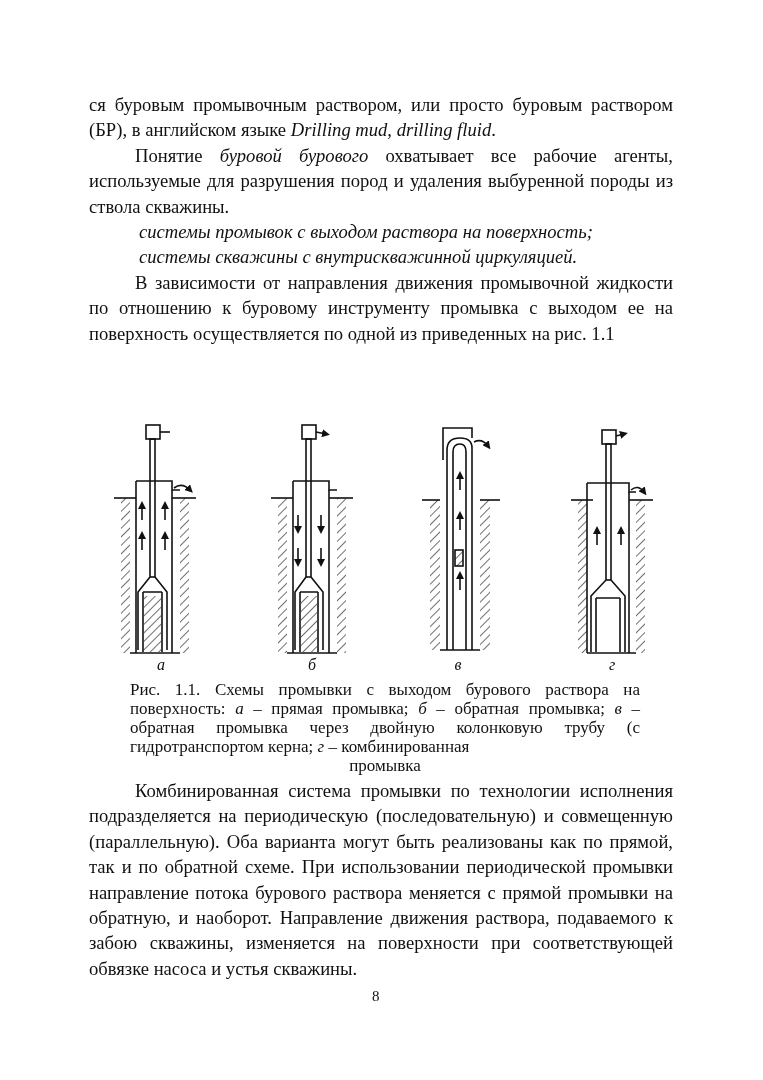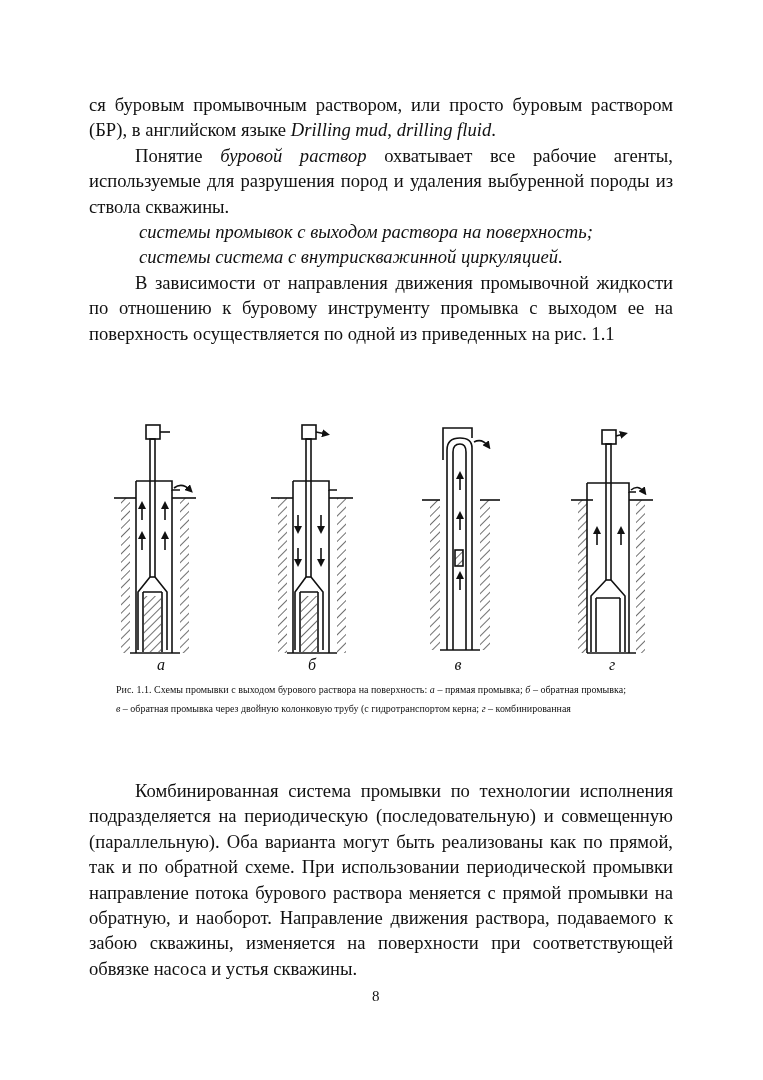--- a/index.html
+++ b/index.html
@@ -9,34 +9,34 @@
   .text-block { position: absolute; left: 89px; width: 584px; font-size: 18.6px; line-height: 25.4px; text-align: justify; }
   .p { margin: 0; }
   .indent { text-indent: 46px; }
   .list-item { margin: 0; padding-left: 50px; font-style: italic; }
   .it { font-style: italic; }
   #block1 { top: 92px; }
   #block2 { top: 778px; font-family: Liberation Serif, serif; }
   .figure { position: absolute; left: 110px; top: 420px; width: 560px; height: 260px; }
   .fig-svg { position: absolute; left: 0; top: 0; }
   .fig-label { position: absolute; top: 236px; font-style: italic; font-size: 16px; width: 30px; text-align: center; }
-  .caption { position: absolute; left: 116px; top: 680px; width: 510px; font-size: 10px; line-height: 19px; text-align: justify; }
+  .caption { position: absolute; left: 130px; top: 680px; width: 510px; font-size: 17px; line-height: 19px; text-align: justify; }
   .caption .last { text-align: center; display: block; }
   .page-number { position: absolute; left: 372px; top: 988px; font-size: 15px; }
 </style>
 </head>
 <body>
 
 <div class="page">
 
   <div class="text-block" id="block1">
     <p class="p"><span>ся буровым промывочным раствором, или просто буровым раствором (БР), в английском языке </span><span class="it">Drilling mud</span><span>, </span><span class="it">drilling fluid</span><span>.</span></p>
-    <p class="p indent"><span>Понятие </span><span class="it">буровой раствор</span><span> охватывает все рабочие агенты, используемые для разрушения пород и удаления выбуренной породы из ствола скважины.</span></p>
+    <p class="p indent"><span>Понятие </span><span class="it">буровой бурового</span><span> охватывает все рабочие агенты, используемые для разрушения пород и удаления выбуренной породы из ствола скважины.</span></p>
     <p class="list-item">системы промывок с выходом раствора на поверхность;</p>
-    <p class="list-item">системы система с внутрискважинной циркуляцией.</p>
+    <p class="list-item">системы скважины с внутрискважинной циркуляцией.</p>
     <p class="p indent">В зависимости от направления движения промывочной жидкости по отношению к буровому инструменту промывка с выходом ее на поверхность осуществляется по одной из приведенных на рис. 1.1</p>
   </div>
 
   <div class="figure">
     <svg class="fig-svg" width="560" height="240" viewBox="0 0 560 240">
       <defs>
         <pattern id="hatch" width="6" height="6" patternUnits="userSpaceOnUse" patternTransform="rotate(45)">
           <line x1="0" y1="0" x2="0" y2="6" stroke="#222" stroke-width="1.3"></line>
         </pattern>
         <marker id="ar" viewBox="0 0 6 6" refX="3" refY="3" markerWidth="5" markerHeight="5" orient="auto">
@@ -123,20 +123,21 @@
       </g>
     </svg>
     <span class="fig-label" style="left:36px;">а</span>
     <span class="fig-label" style="left:187px;">б</span>
     <span class="fig-label" style="left:333px;">в</span>
     <span class="fig-label" style="left:487px;">г</span>
   </div>
 
   <div class="caption">
     <span>Рис. 1.1. Схемы промывки с выходом бурового раствора на поверхность: </span><span class="it">а</span><span> – прямая промывка; </span><span class="it">б</span><span> – обратная промывка; </span><span class="it">в</span><span> – обратная промывка через двойную колонковую трубу (с гидротранспортом керна; </span><span class="it">г</span><span> – комбинированная</span>
+    <span class="last">промывка</span>
   </div>
 
   <div class="text-block" id="block2">
     <p class="p indent">Комбинированная система промывки по технологии исполнения подразделяется на периодическую (последовательную) и совмещенную (параллельную). Оба варианта могут быть реализованы как по прямой, так и по обратной схеме. При использовании периодической промывки направление потока бурового раствора меняется с прямой промывки на обратную, и наоборот. Направление движения раствора, подаваемого к забою скважины, изменяется на поверхности при соответствующей обвязке насоса и устья скважины.</p>
   </div>
 
   <div class="page-number">8</div>
 </div>
 
 </body></html>

